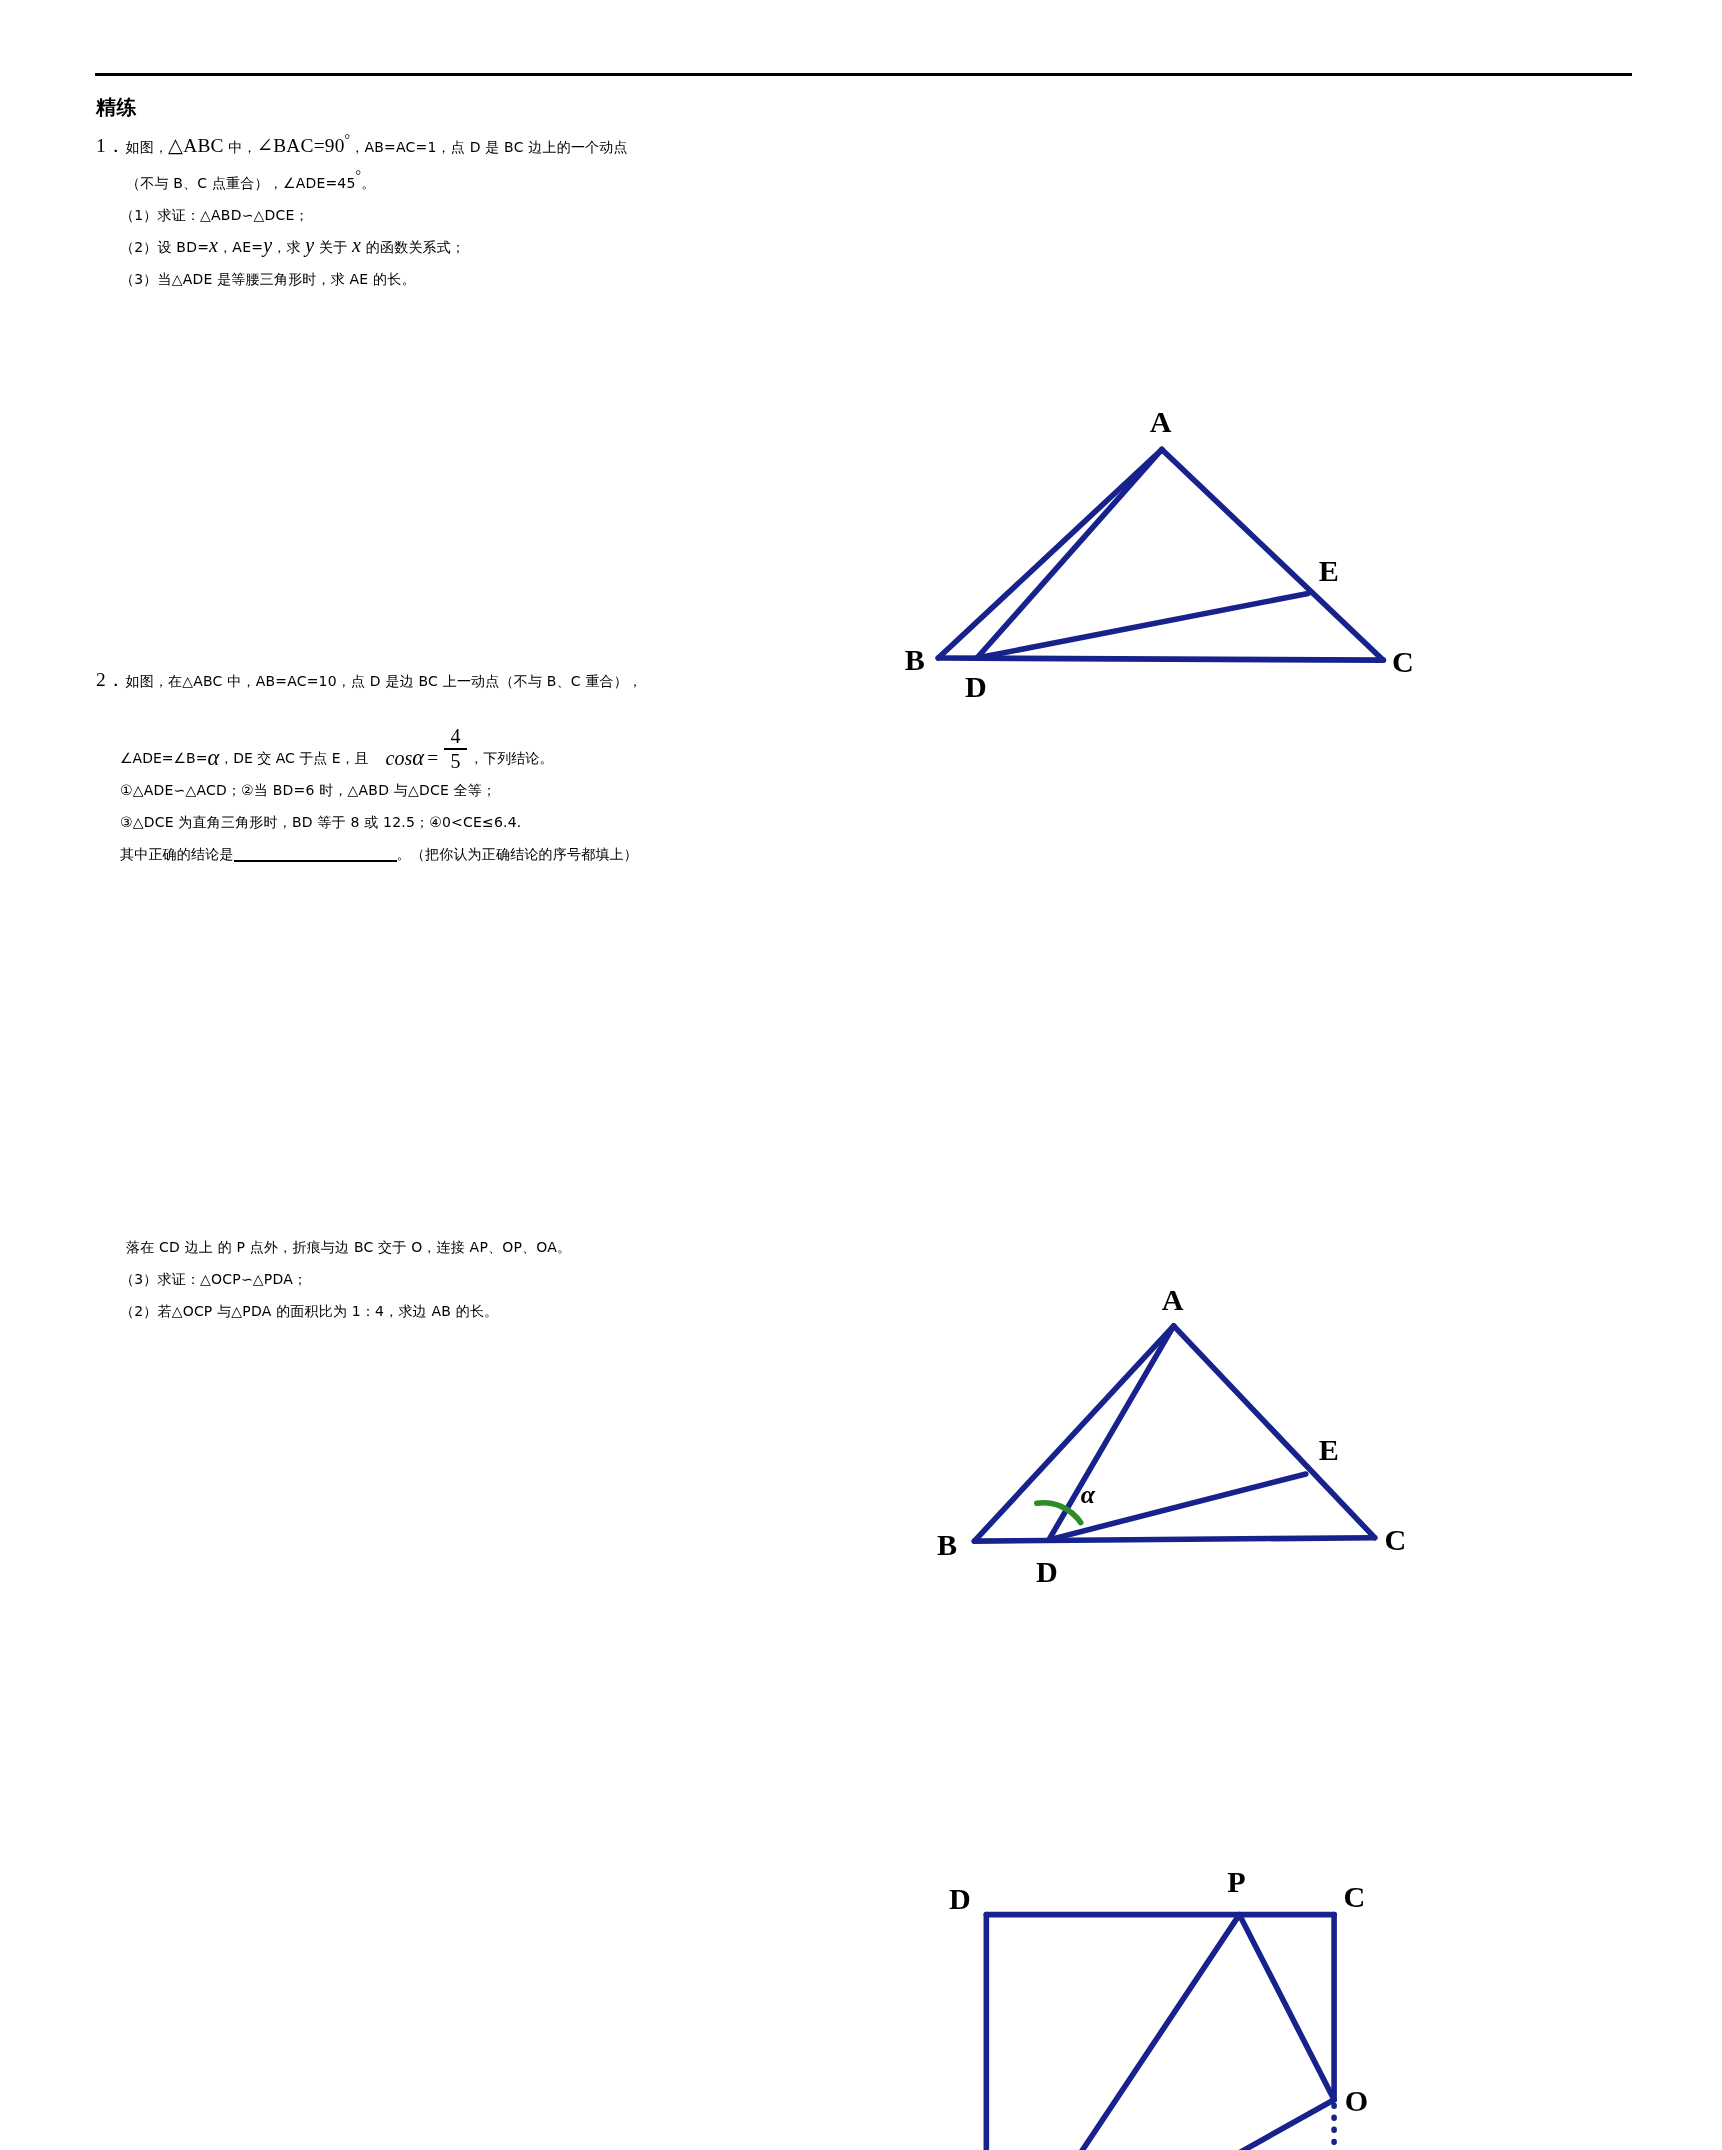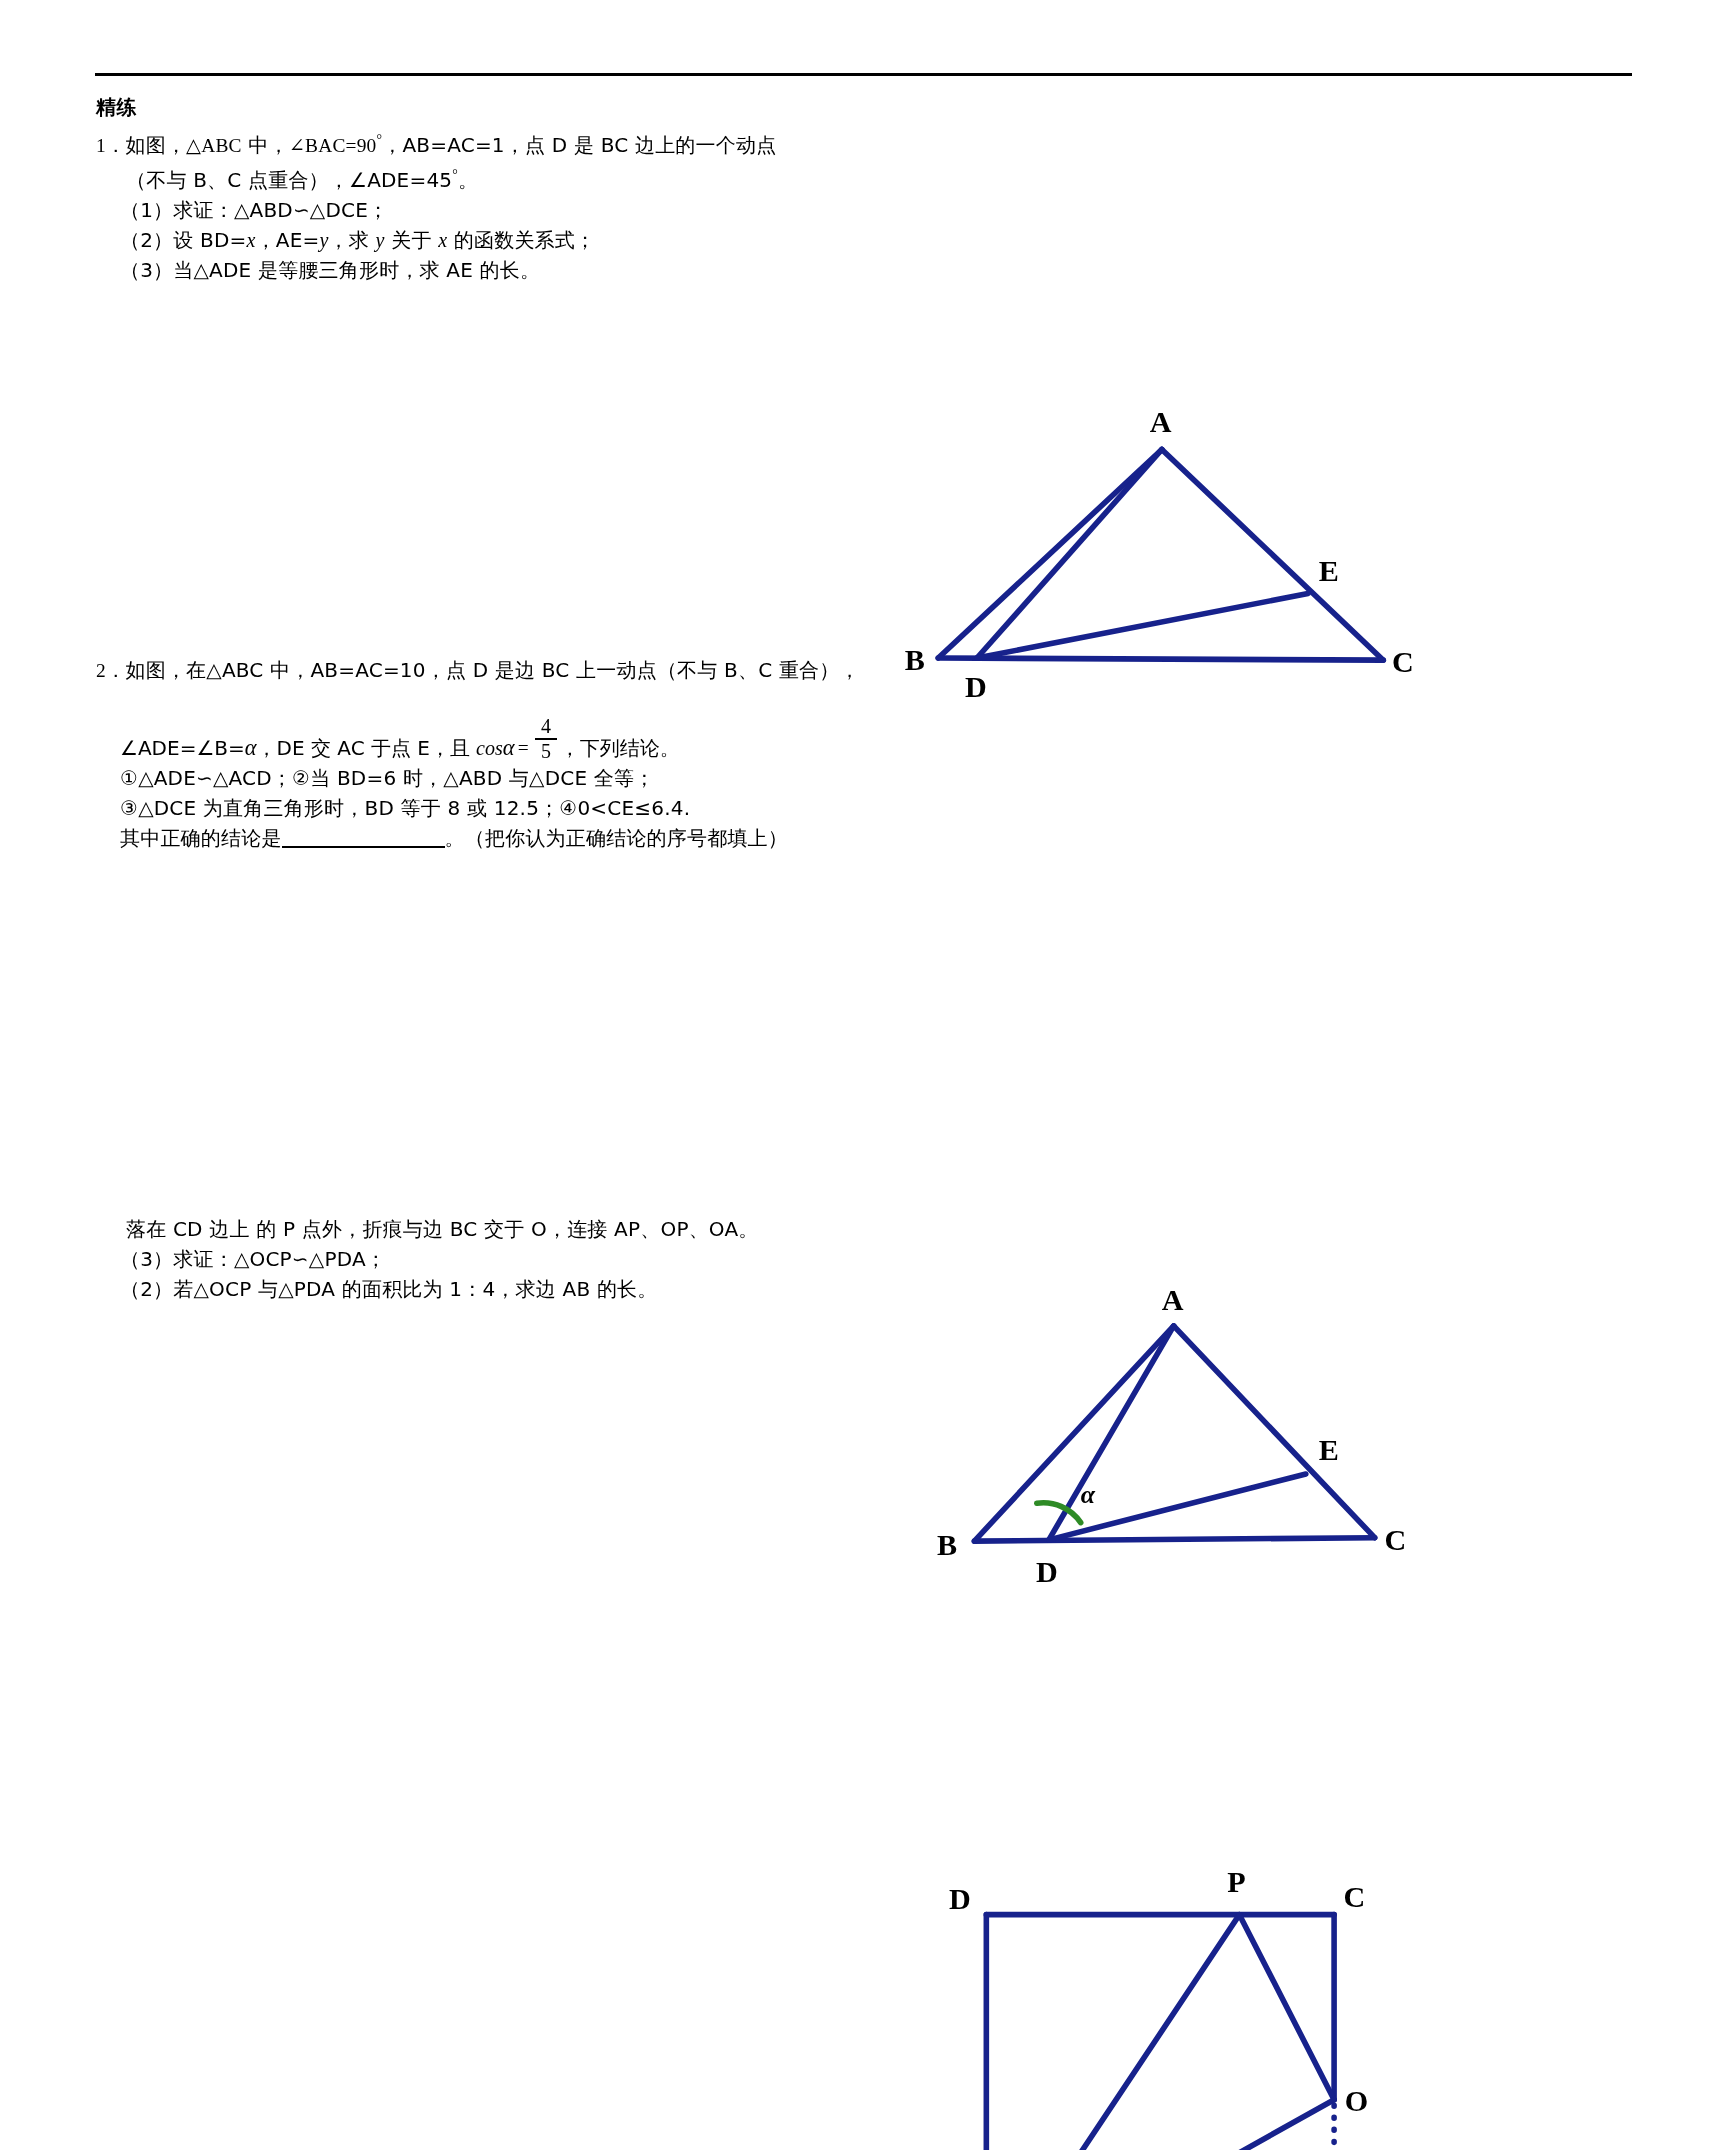--- a/index.html
+++ b/index.html
@@ -61,21 +61,21 @@
     letter-spacing: 0.2px;
   }
   .line.indent {
     padding-left: 30px;
   }
   .line.indent2 {
     padding-left: 24px;
   }
   .han {
     font-family: "DejaVu Sans", "Liberation Sans", sans-serif;
-    font-size: 20px;
+    font-size: 14px;
   }
   .lat {
     font-family: "Liberation Serif", "DejaVu Serif", serif;
     font-size: 19.4px;
   }
   .mathit {
     font-family: "Liberation Serif", "DejaVu Serif", serif;
     font-style: italic;
     font-size: 20px;
   }
@@ -162,21 +162,21 @@
     <div style="height:370px"></div>
 
     <div class="prob">
       <div class="line">
         <span class="lat">2．</span><span class="han">如图，在△ABC 中，AB=AC=10，点 D 是边 BC 上一动点（不与 B、C 重合），</span>
       </div>
       <div class="fracline">
         <span class="han">∠ADE=∠B=</span>
           <span class="mathit-b">α</span>
           <span class="han">，DE 交 AC 于点 E，且</span>
-          <span class="mathit" style="margin-left:6px">cos</span>
+          <span class="mathit" style="margin-left:17px">cos</span>
           <span class="mathit-b">α</span>
           <span class="lat" style="margin:0 3.4px">=</span>
           <span class="frac">
             <span class="num">4</span>
             <span class="bar"></span>
             <span class="den">5</span>
           </span>
           <span class="han">，下列结论。</span>
       </div>
       <div class="line indent2">

